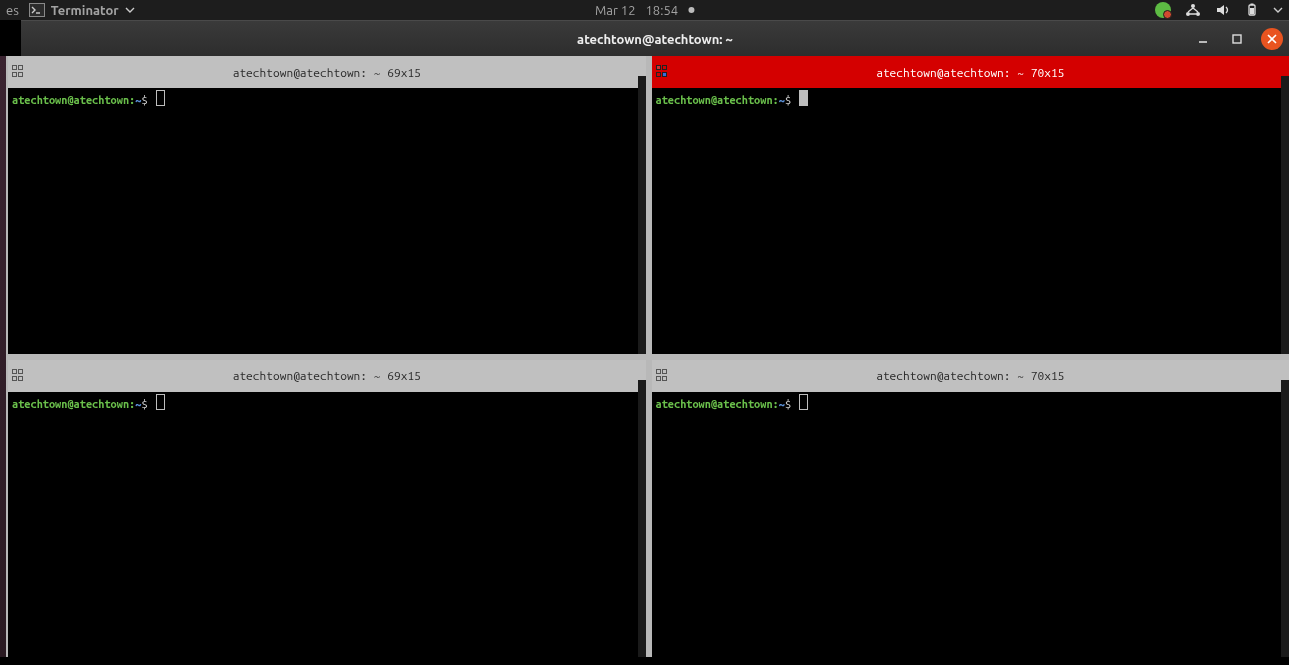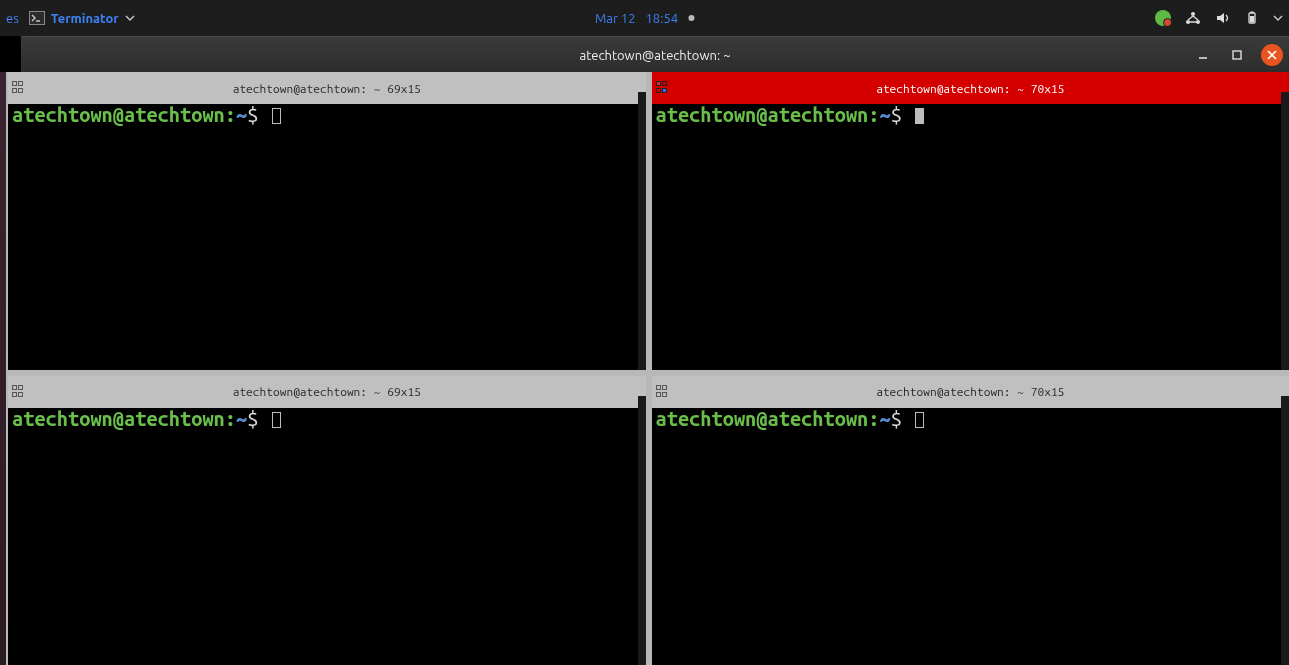--- a/index.html
+++ b/index.html
@@ -6,25 +6,25 @@
   html, body { width: 1289px; height: 665px; overflow: hidden; }
   body {
     font-family: "Ubuntu", "DejaVu Sans", sans-serif;
     font-size: 13px;
     background: #000;
     color: #ccc;
   }
 
   
   .topbar {
-    height: 36px;
+    height: 20px;
     background: #1d1d1d;
     display: flex;
     align-items: center;
-    color: #3b82f6;
+    color: #a3a3a3;
     position: relative;
     padding: 0 6px;
   }
   .topbar .left { display:flex; align-items:center; gap:10px; }
   .topbar .app-label { display:flex; align-items:center; gap:6px; font-weight:600; }
   .topbar .center {
     position: absolute; left: 50%; transform: translateX(-50%);
     display:flex; align-items:center; gap:10px;
   }
   .topbar .right {
@@ -44,21 +44,21 @@
     width:7px; height:7px; border-radius:50%; background:#d24a2f;
     border:1px solid #1d1d1d;
   }
 
   
   .window-titlebar {
     height: 36px;
     background: linear-gradient(#3a3a3a,#2d2d2d);
     display:flex; align-items:center; justify-content:center;
     position:relative;
-    color:#eee; font-weight:400;
+    color:#eee; font-weight:700;
     border-top:1px solid #4a4a4a;
     margin-left:21px;
   }
   .window-controls {
     position:absolute; right:6px; top:50%; transform:translateY(-50%);
     display:flex; gap:14px; align-items:center;
   }
   .win-btn {
     width:20px; height:20px; display:flex; align-items:center; justify-content:center;
     color:#ddd; cursor:pointer;
@@ -119,21 +119,21 @@
   }
   .pane-title.active .grp-icon span{ border-color:#222; }
   .grp-icon .red   { background:#d03030; }
   .grp-icon .blue  { background:#3a6adf; }
   .grp-icon .plain { background:transparent; }
 
   .term-body {
     flex:1;
     padding:2px 4px;
     font-family:"Ubuntu Mono","DejaVu Sans Mono",monospace;
-    font-size:20px;
+    font-size:11px;
     line-height:18px;
     color:#ddd;
     overflow:hidden;
   }
   .prompt-user { color:#6abf4b; font-weight:bold; }
   .prompt-path { color:#5a8fd6; font-weight:bold; }
   .prompt-dollar { color:#ddd; }
   .cursor {
     display:inline-block; width:9px; height:16px;
     background:#bdbdbd; vertical-align:-2px; margin-left:2px;

